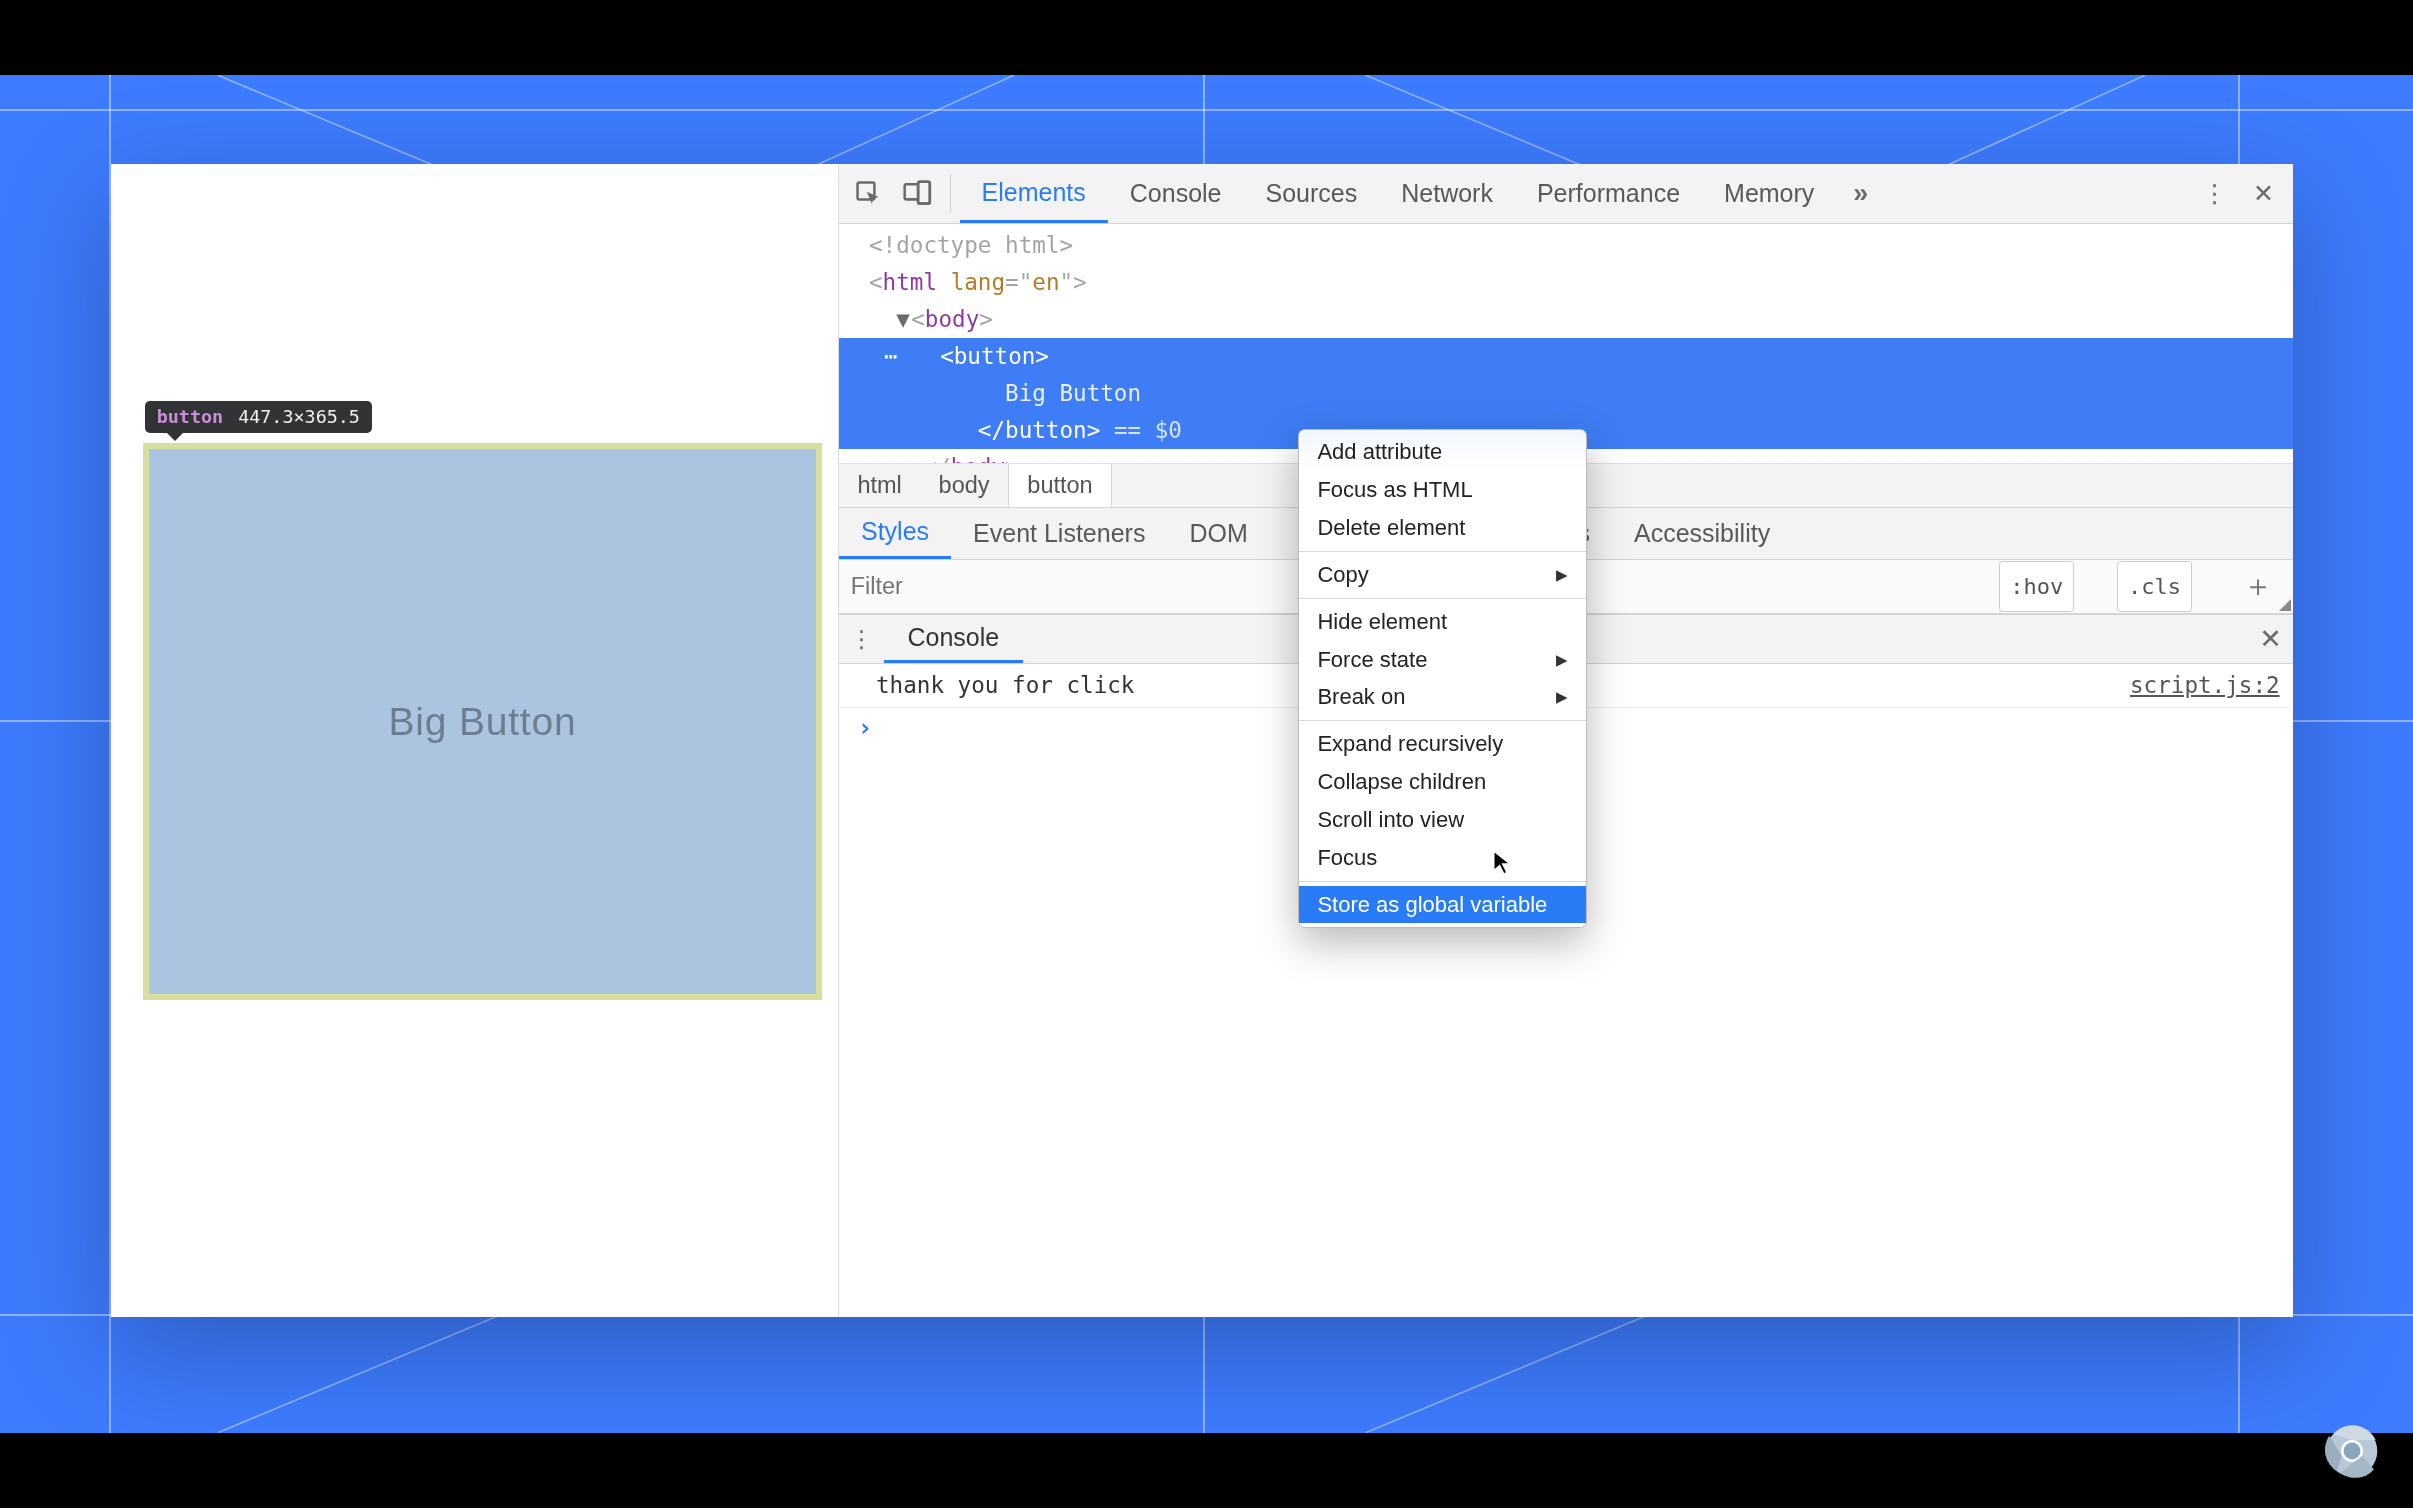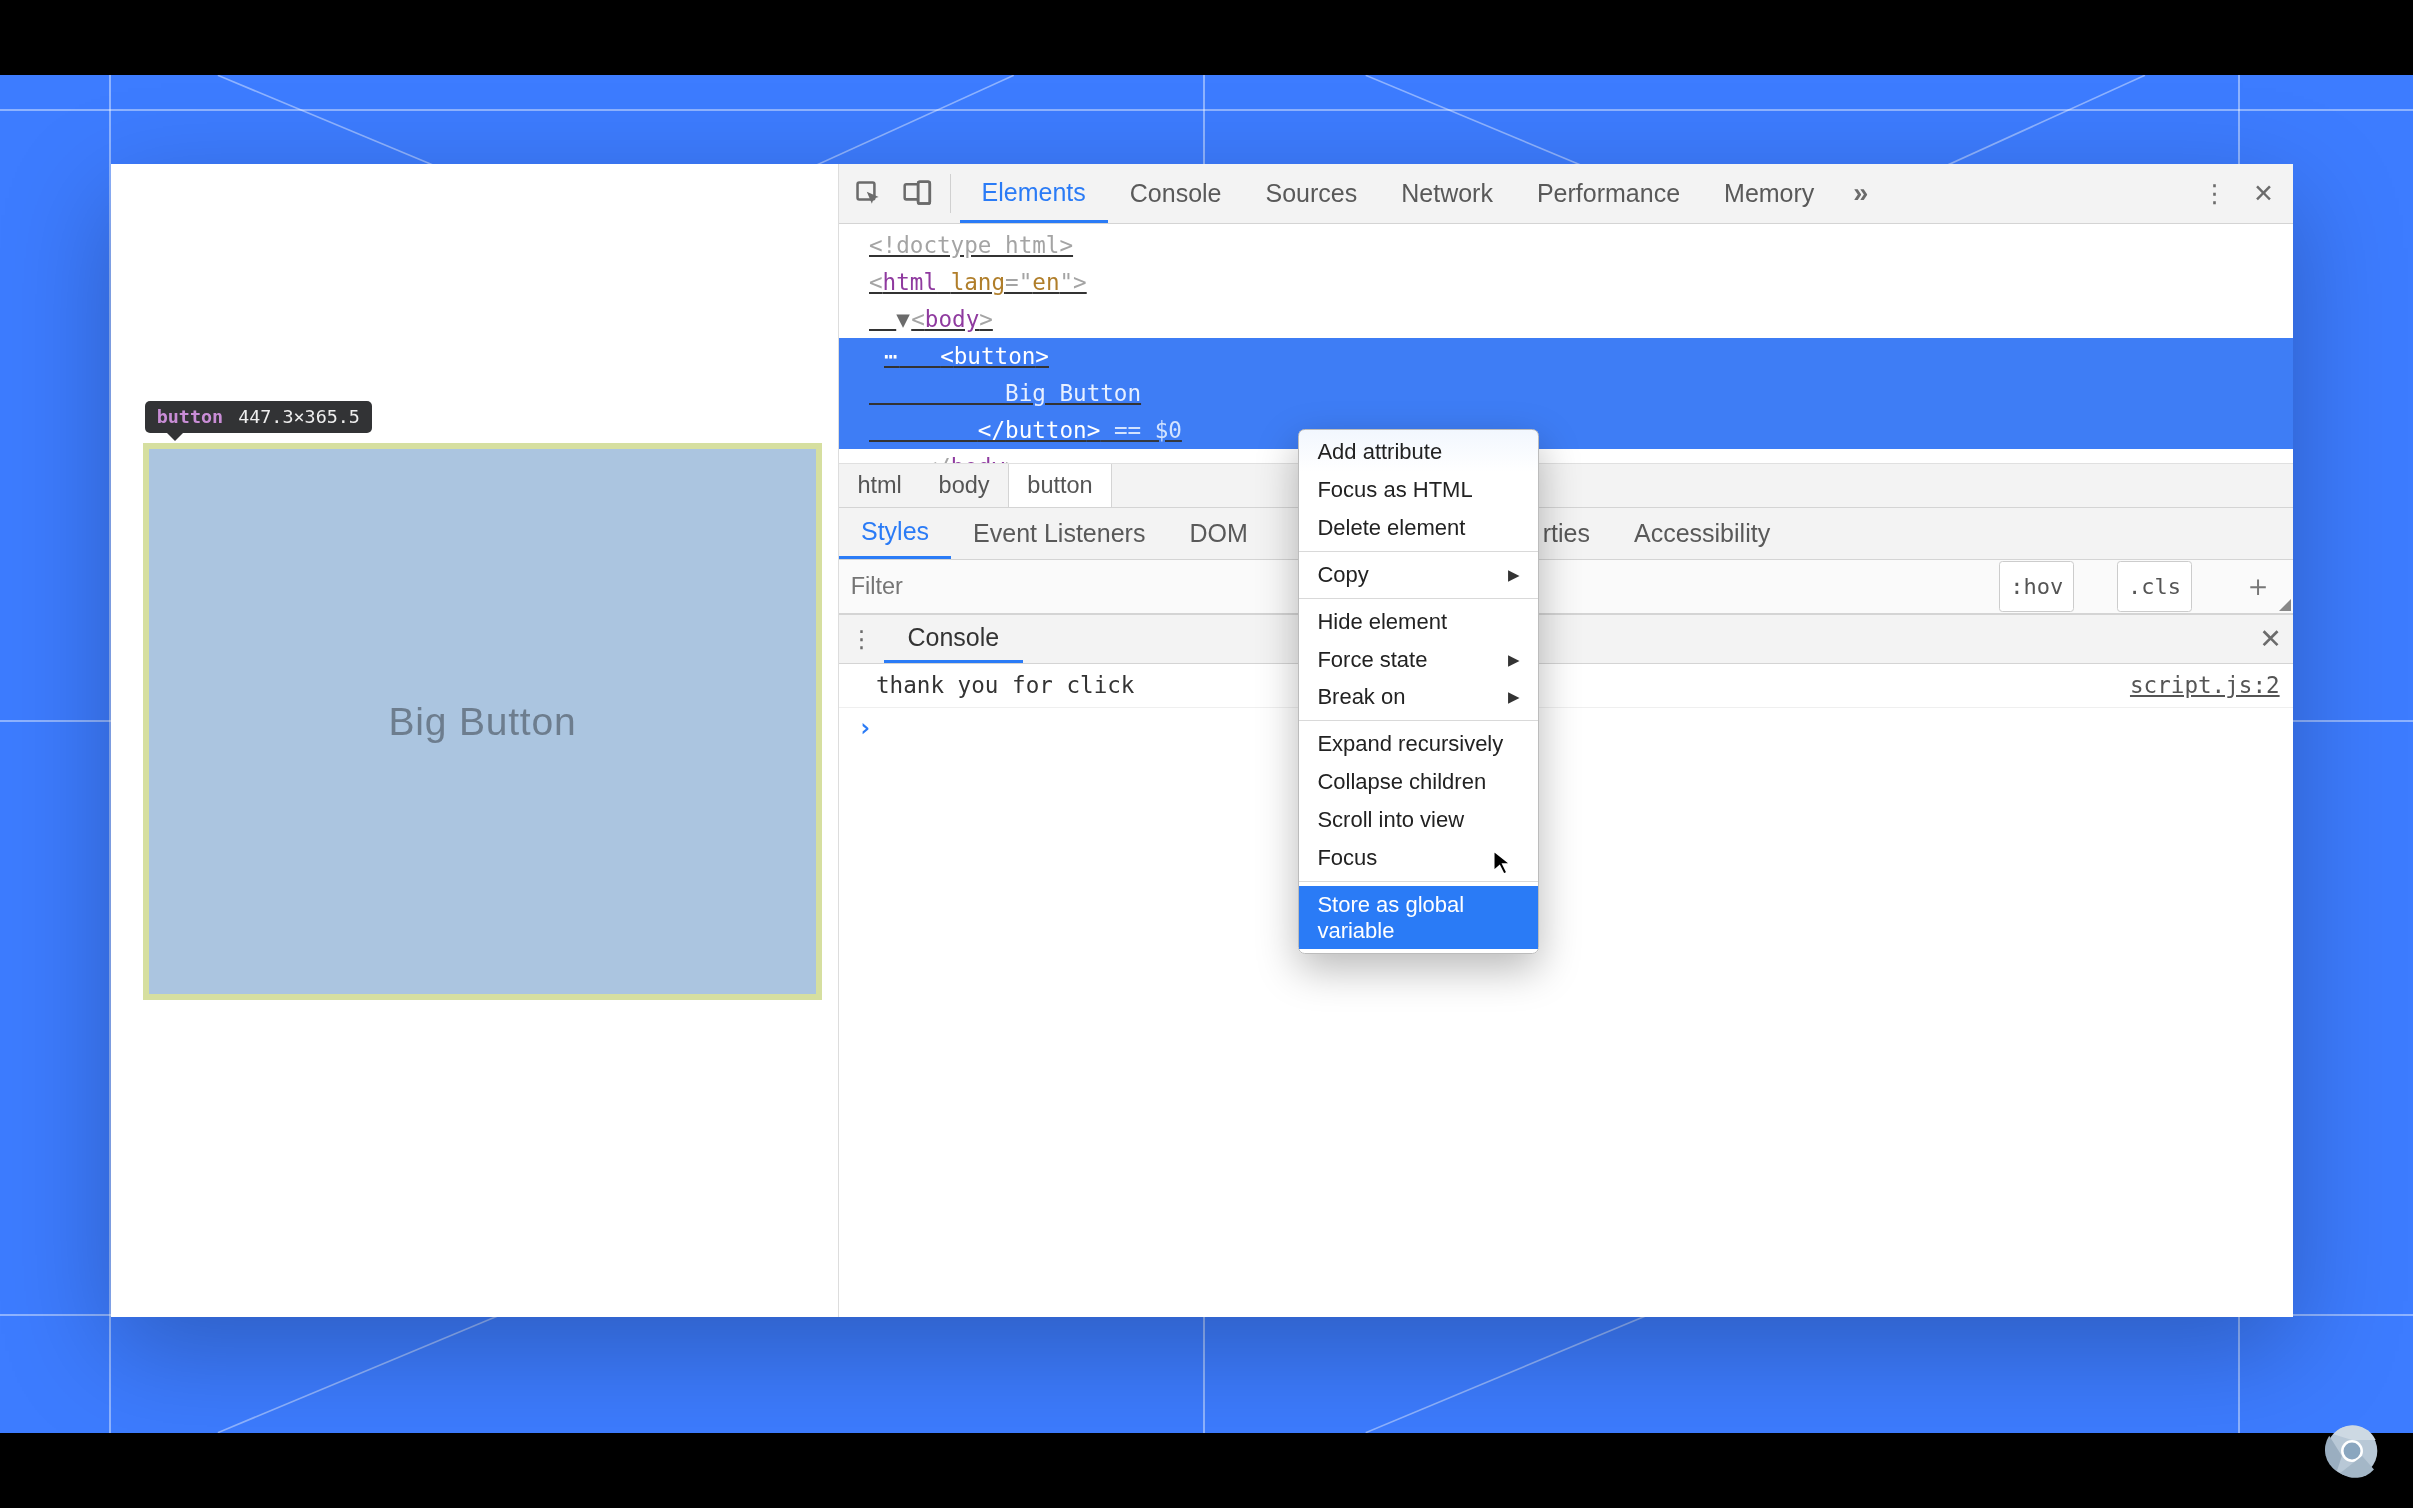--- a/index.html
+++ b/index.html
@@ -109,21 +109,20 @@
   .dt-tabbar .tab.active { color: #2a7bf6; border-bottom: 3.4px solid #2a7bf6; }
   .dt-tabbar .spacer { flex:1; }
   .dt-tabbar svg { stroke: currentColor; fill: none; stroke-width: 3; }
 
   
   .domtree {
     font-family: Menlo, monospace;
     font-size: 22.6px;
     line-height: 37px;
     padding: 3.4px 0 0 0;
-    text-decoration: underline;
   }
   .domtree .row { padding-left: 30px; white-space: pre; }
   .punct { color: #a4a4a4; }
   .tagname { color: #8f3a9f; }
   .attr { color: #b07e2a; }
   .selrow { background: #3e7df5; color: #fff; }
   .selrow .tagname, .selrow .attr, .selrow .punct { color: #fff; }
   .selrow.sel-sub { color: #e8f0ff; }
   .dollar0 { color: #e0ecff; opacity: .92; }
   .disclosure { display:inline-block; width:15px; color:#6b6b6b; }
@@ -213,21 +212,21 @@
     border-bottom:0.8px solid #efefef;
   }
   .console-line .msg { flex:1; color:#333; }
   .console-line .src { color:#555; text-decoration: underline; }
   .console-prompt { color:#2a7bf6; padding: 5px 0 0 18.4px; font-size:25px; font-weight:bold; }
 
   
   .ctxmenu {
     position: absolute;
     top: 265px; left: 1187px;
-    width: 241px;
+    width: 289px;
     background: linear-gradient(#f2f7fe, #ffffff 42px);
     border: 0.8px solid #bcbcbc;
     border-radius: 6.7px;
     box-shadow: 0 15px 42px rgba(0,0,0,.28);
     font-size: 22px;
     color: #222;
     padding: 3.4px 0;
     z-index: 50;
   }
   .ctxmenu .item {

